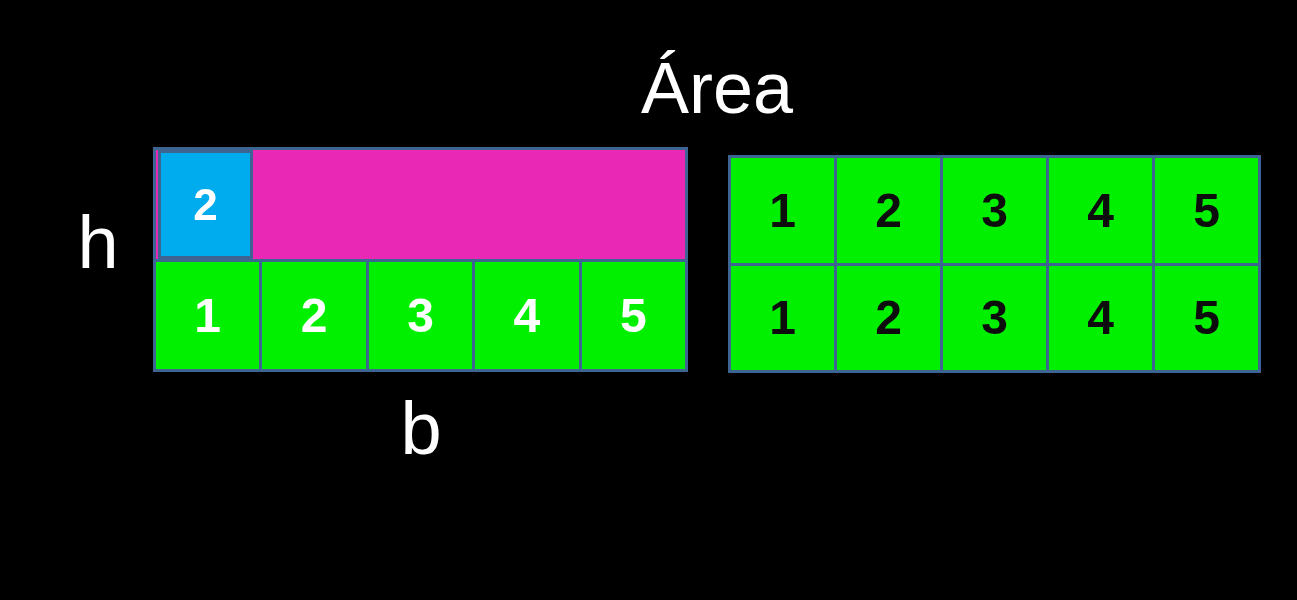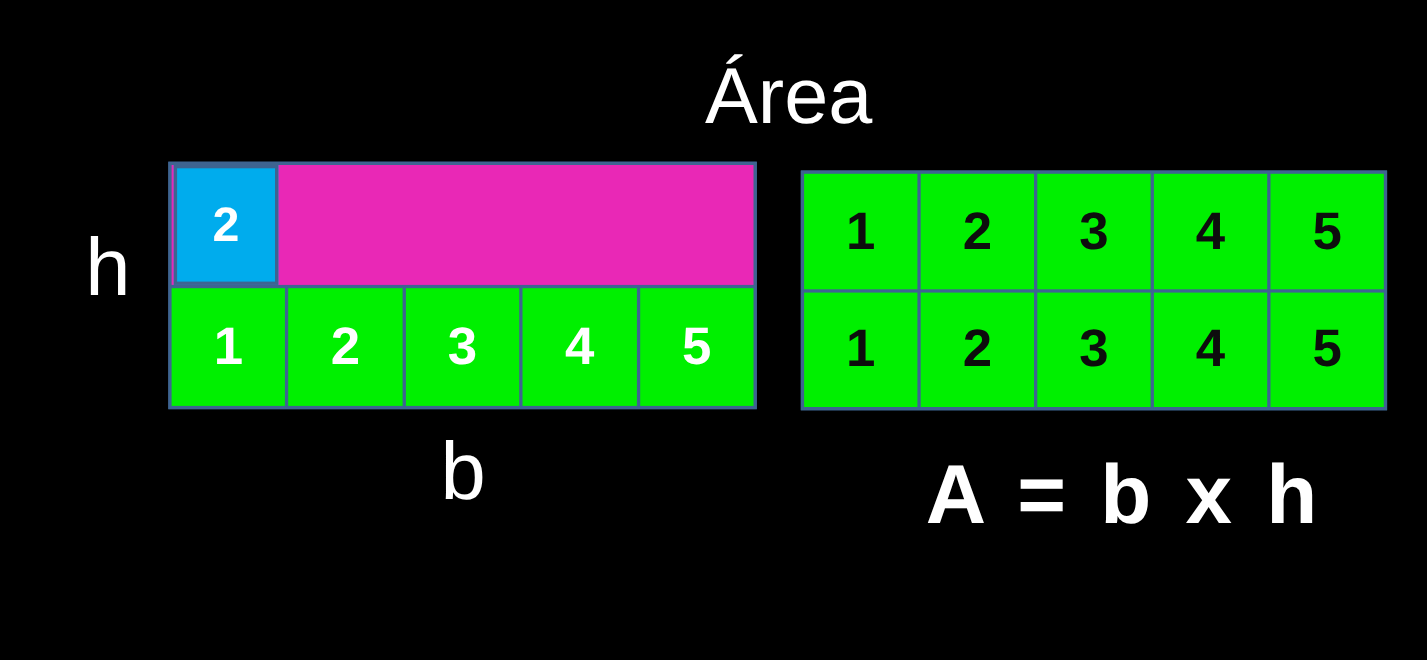--- a/index.html
+++ b/index.html
@@ -145,15 +145,14 @@
     <div class="cell dark-text">3</div>
     <div class="cell dark-text">4</div>
     <div class="cell dark-text">5</div>
     <div class="cell dark-text">1</div>
     <div class="cell dark-text">2</div>
     <div class="cell dark-text">3</div>
     <div class="cell dark-text">4</div>
     <div class="cell dark-text">5</div>
   </div>
 
-  <div class="formula">A = b x h</div>
 
 </div>
 
 </body></html>

